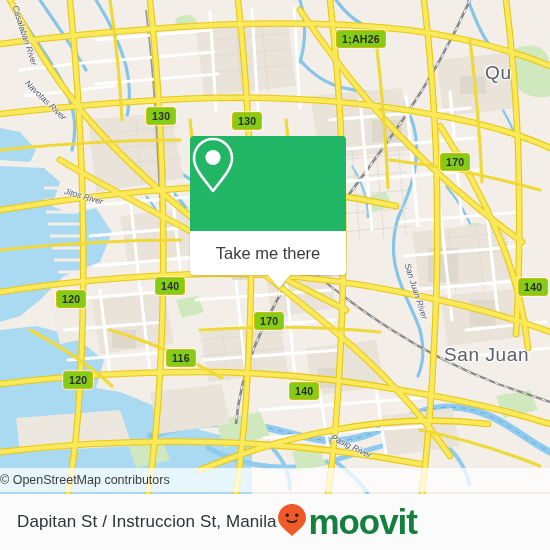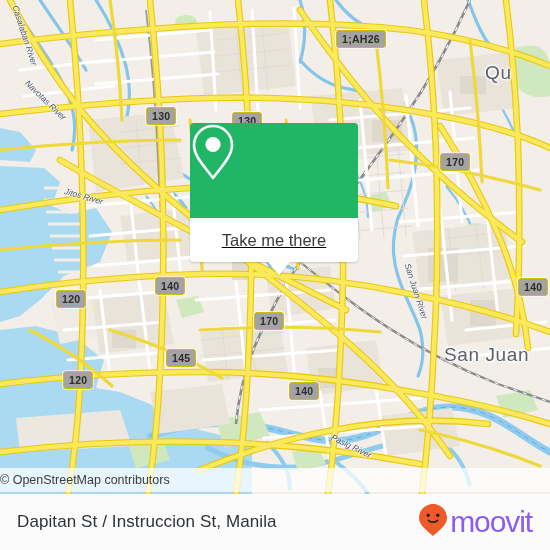--- a/index.html
+++ b/index.html
@@ -19,28 +19,28 @@
     font-size:19px;color:#5a5f68;letter-spacing:.6px;
     text-shadow:0 0 3px #fff,0 0 3px #fff,0 0 2px #fff,1px 1px 2px #fff,-1px -1px 2px #fff;
   }
   .river{
     font-size:8.5px;color:#4a5670;font-style:italic;
     text-shadow:0 0 2px #fff,0 0 2px #fff,0 0 3px #fff;
   }
 
   
   .shield{
-    position:absolute;background:#a3a3a3;border:1.6px solid #d6bb0b;border-radius:3px;
+    position:absolute;background:#84cc16;border:1.6px solid #d6bb0b;border-radius:3px;
     color:#2c2c2c;font-size:10.5px;font-weight:bold;line-height:1;
     padding:2.5px 5px 3px 5px;letter-spacing:.3px;
     box-shadow:0 0 0 1px rgba(255,255,255,.55);
   }
 
   
-  #callout{position:absolute;left:190px;top:123px;width:168px;text-decoration:underline;}
+  #callout{position:absolute;left:190px;top:136px;width:156px;}
   #callout .top{
     background:#21b566;border-radius:4px 4px 0 0;height:95px;
     display:flex;align-items:center;justify-content:center;
   }
   #callout .btn{
     background:#fff;border-radius:0 0 4px 4px;height:44px;
     display:flex;align-items:center;justify-content:center;
     font-size:16.5px;color:#3b3b3b;cursor:pointer;
     box-shadow:0 1px 2px rgba(0,0,0,.18);
   }
@@ -55,26 +55,26 @@
   #attrib{
     position:absolute;left:0;top:468px;width:550px;height:24px;
     background:rgba(255,255,255,.72);
     display:flex;align-items:center;
   }
   #attrib span{font-size:12.5px;color:#3c3c3c;}
 
   
   #footer{
     position:absolute;left:0;top:494px;width:550px;height:56px;
-    background:#fbfbfb;display:flex;align-items:center;justify-content:space-between;
+    background:#fbfbfb;display:flex;align-items:center;
     padding:0 18px 0 17px;box-sizing:border-box;overflow:hidden;
   }
   #ftitle{font-size:17px;color:#2e3338;position:relative;z-index:2;letter-spacing:.1px;}
   #brand{display:flex;align-items:center;gap:2px;position:relative;z-index:2;}
-  #brand .word{font-size:30px;color:#8b5cf6;letter-spacing:-1.1px;font-weight:400;}
+  #brand .word{font-size:35px;color:#15803d;letter-spacing:-1.1px;font-weight:700;}
 </style>
 </head>
 <body>
 
 <div id="app">
 
   <div id="map">
     <svg width="550" height="494" viewBox="0 0 550 494">
       <defs>
         <clipPath id="cp">
@@ -291,21 +291,21 @@
     <div class="lbl river" style="left:334px;top:432px;transform:rotate(26deg);transform-origin:0 0;">Pasig River</div>
 
     <div class="shield" style="left:336px;top:30px;">1;AH26</div>
     <div class="shield" style="left:146px;top:107px;">130</div>
     <div class="shield" style="left:232px;top:112px;">130</div>
     <div class="shield" style="left:440px;top:153px;">170</div>
     <div class="shield" style="left:518px;top:278px;">140</div>
     <div class="shield" style="left:56px;top:290px;">120</div>
     <div class="shield" style="left:155px;top:277px;">140</div>
     <div class="shield" style="left:254px;top:312px;">170</div>
-    <div class="shield" style="left:166px;top:349px;">145</div>
+    <div class="shield" style="left:166px;top:349px;">116</div>
     <div class="shield" style="left:63px;top:371px;">120</div>
     <div class="shield" style="left:289px;top:382px;">140</div>
 
     <div id="callout">
       <div class="top">
         <span>
           <svg width="46" height="58" viewBox="0 0 46 58">
             <path d="M23 3 C12.5 3 4 11.5 4 22 C4 33 14 43 23 55 C32 43 42 33 42 22 C42 11.5 33.5 3 23 3 Z" fill="none" stroke="#ffffff" stroke-width="2.6" stroke-linejoin="round"></path>
             <circle cx="23" cy="21.5" r="7.6" fill="#ffffff"></circle>
           </svg>

